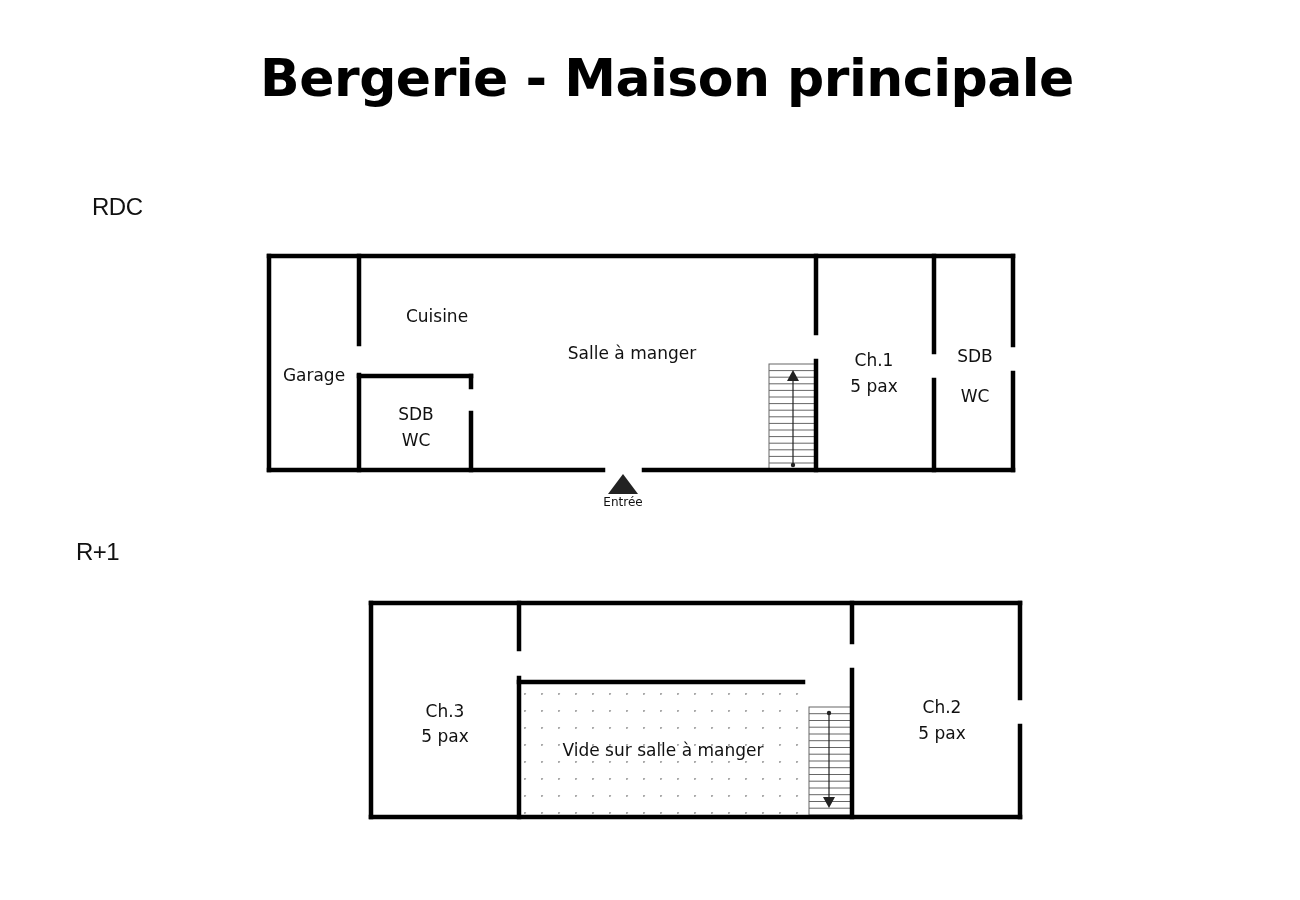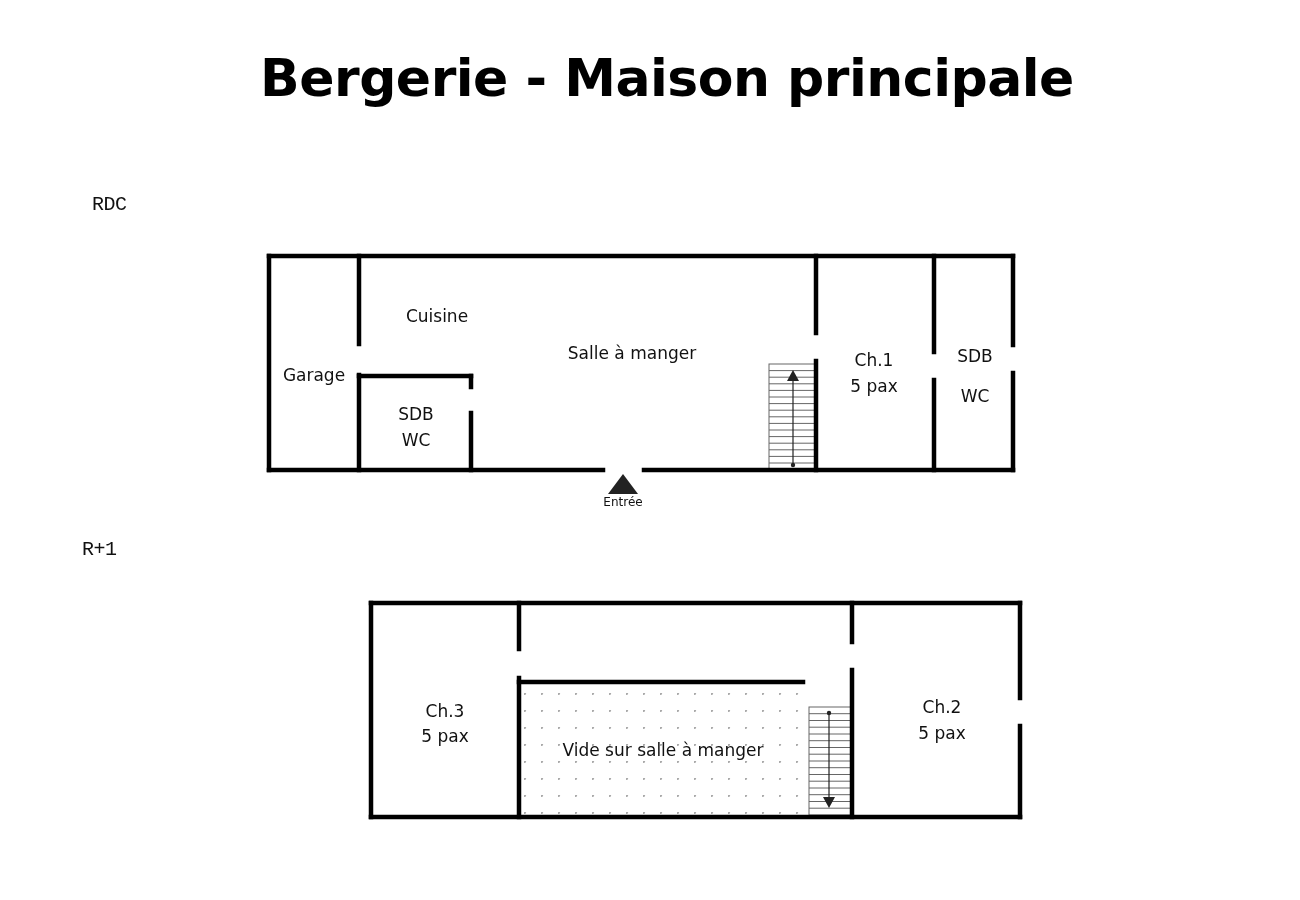--- a/index.html
+++ b/index.html
@@ -1,31 +1,31 @@
 <!DOCTYPE html>
 <html><head>
 <meta charset="utf-8">
 <style>
   html, body { margin: 0; padding: 0; background: #ffffff; }
   body { width: 1300px; height: 900px; position: relative; overflow: hidden;
          font-family: "DejaVu Sans", "Liberation Sans", sans-serif; color: #111; }
   .title { position: absolute; left: 0; top: 48px; width: 1334px; text-align: center;
            font-family: "DejaVu Sans", sans-serif; font-weight: bold; font-size: 52px;
            letter-spacing: -0.5px; color: #000; }
-  .floor-label { position: absolute; font-size: 20px; color: #111;
-                 font-family: Liberation Mono, monospace; letter-spacing: -0.5px; }
+  .floor-label { position: absolute; font-size: 24px; color: #111;
+                 font-family: Liberation Sans, sans-serif; letter-spacing: -0.5px; }
   svg.plan { position: absolute; left: 0; top: 0; }
   svg text { font-family: "DejaVu Sans", "Liberation Sans", sans-serif; fill: #111; }
 </style>
 </head>
 <body>
 
 <div class="title">Bergerie - Maison principale</div>
 <div class="floor-label" style="left:92px; top:193px;">RDC</div>
-<div class="floor-label" style="left:82px; top:538px;">R+1</div>
+<div class="floor-label" style="left:76px; top:538px;">R+1</div>
 
 <svg class="plan" width="1300" height="900" viewBox="0 0 1300 900">
   <defs>
     <pattern id="dots" x="524" y="693" width="17" height="17" patternUnits="userSpaceOnUse">
       <circle cx="0.5" cy="0.5" r="1.6" fill="#aaaaaa"></circle>
     </pattern>
   </defs>
 
   <g>
 

